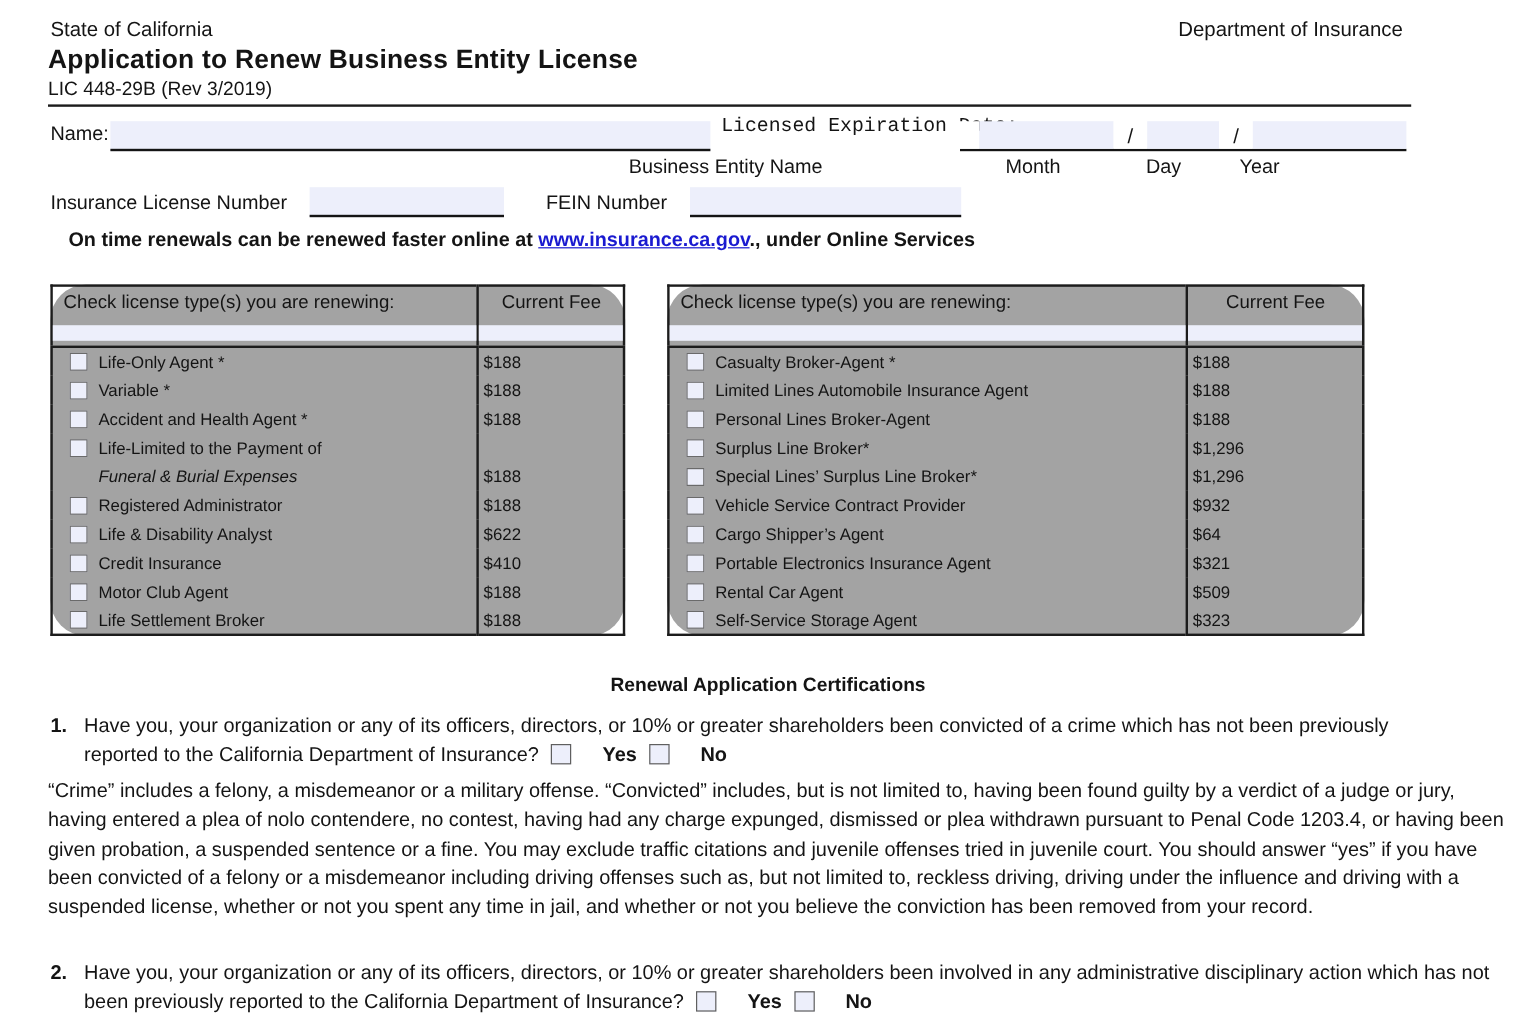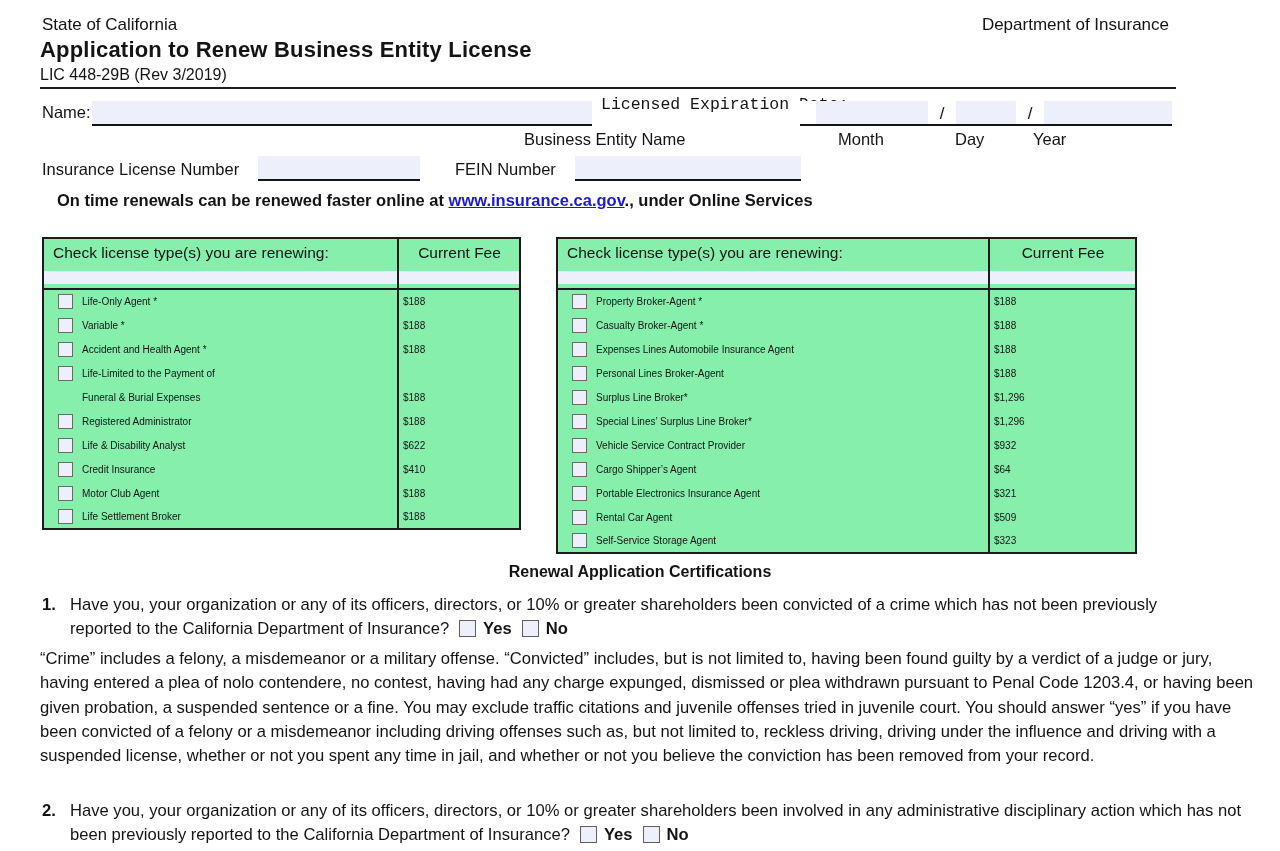--- a/index.html
+++ b/index.html
@@ -36,55 +36,55 @@
   .date-box { background:var(--hl); height:100%; }
   .date-sep { width:28px; background:#fff; text-align:center; font-size:17px; line-height:25px; color:#141414; }
 
   
   .notice { left:57px; top:191px; font-size:16.5px; font-weight:bold; }
   .notice a, .link {
     color:var(--link); text-decoration:underline; cursor:pointer; font-weight:bold;
   }
 
   
-  .lic-table { border-collapse:collapse; table-layout:fixed; background:#86efac; }
+  .lic-table { border-collapse:collapse; table-layout:fixed; background:#a3a3a3;border-radius:30px; }
   .lic-table { border:2.5px solid var(--border); }
   .lic-table th {
     font-weight:normal; font-size:15.5px; text-align:left;
     vertical-align:top; padding:5px 8px 0 9px; height:51px;
     border-bottom:2.5px solid var(--border);
     position:relative;
   }
   .lic-table th::after {
     content:""; position:absolute; left:0; right:0; bottom:4px; height:13px;
     background:var(--hl);
   }
   .lic-table th.fee-h { text-align:center; }
-  .lic-table td { height:24px; font-size:10px; padding:0 4px; vertical-align:middle; }
+  .lic-table td { height:24px; font-size:14px; padding:0 4px; vertical-align:middle; }
   .lic-table td.fee { text-align:left; border-left:2px solid var(--border); }
   .type-inner { display:flex; align-items:center; padding-left:10px; }
   .type-inner.ind1 { padding-left:37px; }
   .type-inner.cont { padding-left:34px; }
   .cb {
     display:inline-block; width:15px; height:15px; flex:0 0 15px;
     background:var(--hl); border:1.5px solid #6a6a6a; cursor:pointer;
   }
   .row-label { margin-left:9px; white-space:nowrap; }
 
   
   .cert-heading { left:0; top:563px; width:1280px; text-align:center; font-size:16px; font-weight:bold; }
   .question { font-size:16.6px; line-height:24px; }
   .q-num { position:absolute; left:0; top:0; font-weight:bold; }
   .q-body { padding-left:28px; }
   .cb-lg {
     display:inline-block; width:17px; height:17px;
     background:var(--hl); border:1.5px solid #5f5f5f;
     vertical-align:-3px; margin:0 7px 0 10px; cursor:pointer;
   }
-  .yn { font-weight:bold; }
+  .yn { font-weight:bold;margin-left:19px; }
   .note { font-size:16.6px; line-height:24.3px; }
 </style>
 </head>
 <body>
 
 <div class="abs state-line">State of California</div>
 <div class="abs dept-line">Department of Insurance</div>
 <div class="abs form-title">Application to Renew Business Entity License</div>
 <div class="abs form-number">LIC 448-29B (Rev 3/2019)</div>
 
@@ -158,21 +158,21 @@
           <div class="type-inner">
             <span class="cb"></span>
             <span class="row-label">Life-Limited to the Payment of</span>
           </div>
         </td>
         <td class="fee"></td>
       </tr>
       <tr>
         <td>
           <div class="type-inner cont">
-            <span class="row-label" style="margin-left: 0px;">Funeral &amp; Burial Expenses</span>
+            <span class="row-label" style="margin-left: 0px; font-style: italic;">Funeral &amp; Burial Expenses</span>
           </div>
         </td>
         <td class="fee">$188</td>
       </tr>
       <tr>
         <td>
           <div class="type-inner">
             <span class="cb"></span>
             <span class="row-label">Registered Administrator</span>
           </div>
@@ -227,39 +227,30 @@
     <tr>
       <th>Check license type(s) you are renewing:</th>
       <th class="fee-h fee" style="border-left:2px solid var(--border);">Current Fee</th>
     </tr>
   </thead>
   <tbody id="tbody-right">
       <tr>
         <td>
           <div class="type-inner">
             <span class="cb"></span>
-            <span class="row-label">Property Broker-Agent *</span>
-          </div>
-        </td>
-        <td class="fee">$188</td>
-      </tr>
-      <tr>
-        <td>
-          <div class="type-inner">
-            <span class="cb"></span>
             <span class="row-label">Casualty Broker-Agent *</span>
           </div>
         </td>
         <td class="fee">$188</td>
       </tr>
       <tr>
         <td>
           <div class="type-inner">
             <span class="cb"></span>
-            <span class="row-label">Expenses Lines Automobile Insurance Agent</span>
+            <span class="row-label">Limited Lines Automobile Insurance Agent</span>
           </div>
         </td>
         <td class="fee">$188</td>
       </tr>
       <tr>
         <td>
           <div class="type-inner">
             <span class="cb"></span>
             <span class="row-label">Personal Lines Broker-Agent</span>
           </div>

